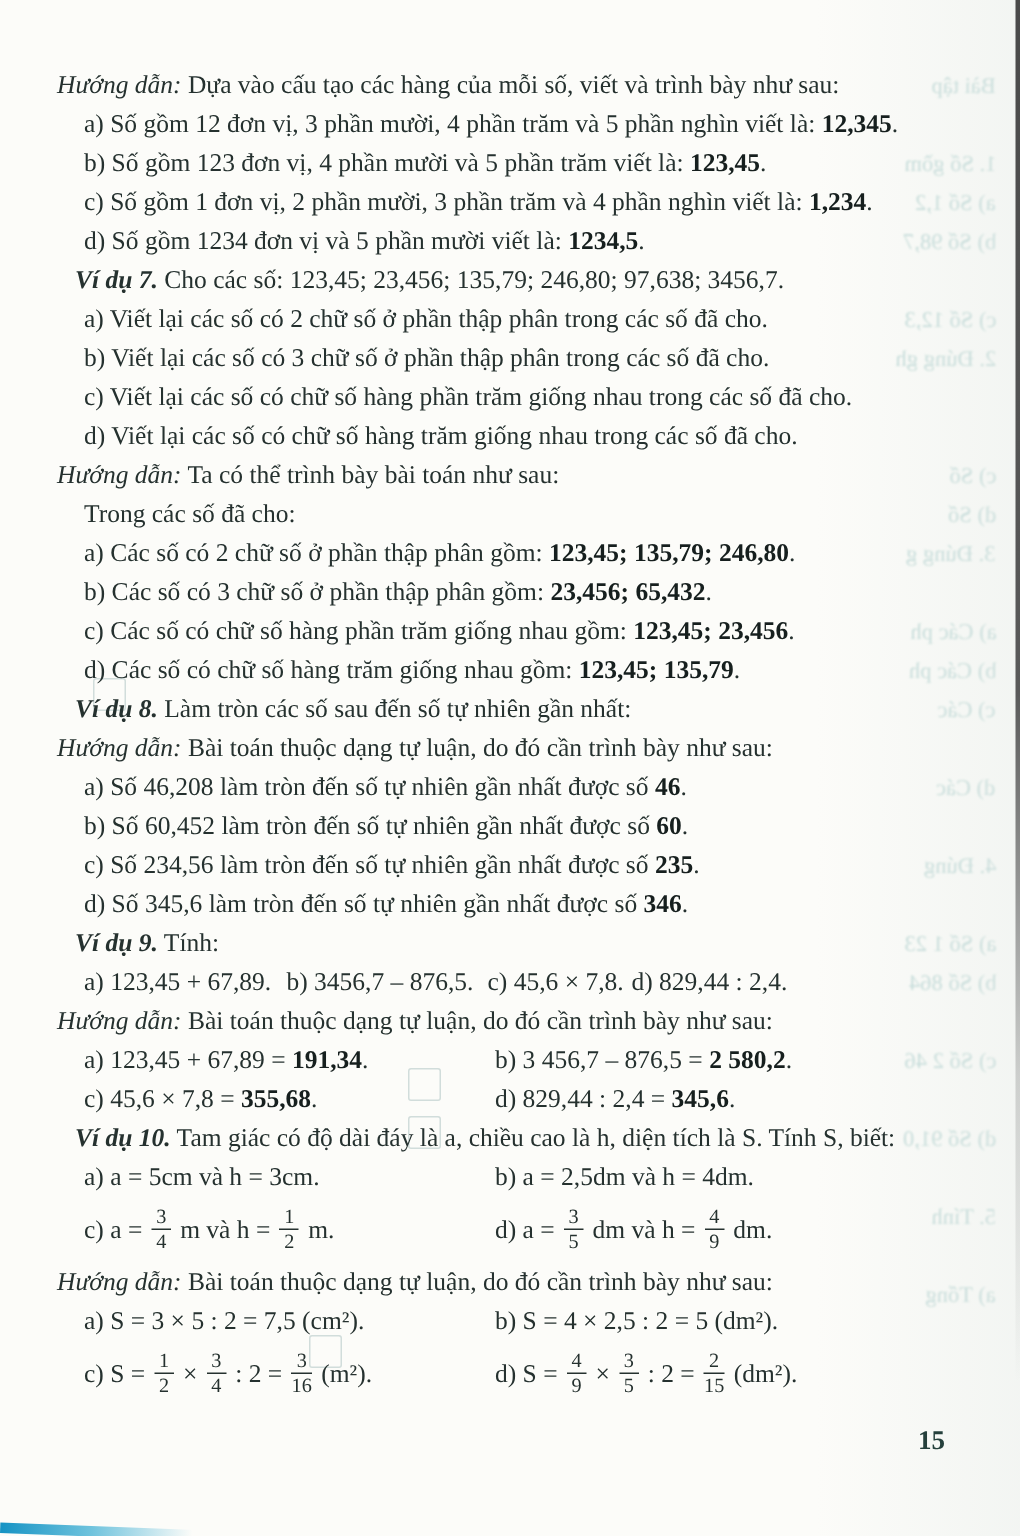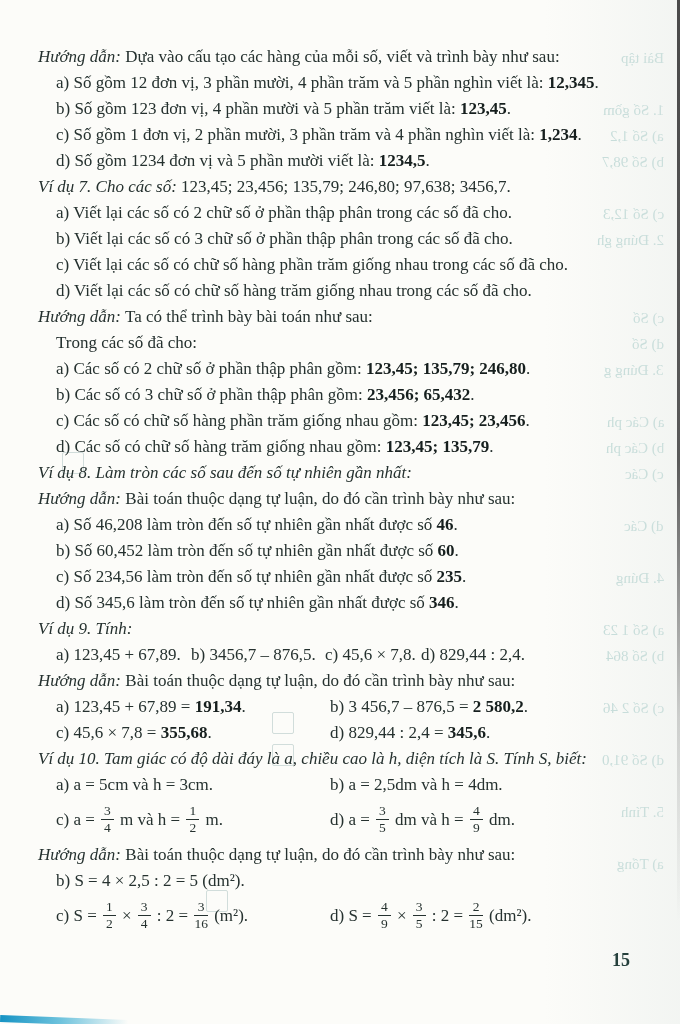--- a/index.html
+++ b/index.html
@@ -2,22 +2,22 @@
 <html><head>
 <meta charset="utf-8">
 <style>
   html,body{margin:0;padding:0;background:#d9d9d9;}
   .page{position:relative;width:680px;height:1024px;background:#fcfcf9;overflow:hidden;
         font-family:"Liberation Serif","DejaVu Serif",serif;font-size:17px;color:#25312f;}
   .content{position:absolute;left:38px;top:44px;width:578px;}
   p.line{margin:0;line-height:26px;min-height:26px;}
   .ind{padding-left:18px;}
   .hd-label{font-style:italic;}
-  .vd-label{font-weight:normal;font-style:italic;}
-  .it{font-style:italic;}
+  .vd-label{font-weight:bold;font-style:italic;margin-left:12px;}
+  .it{}
   .bold{font-weight:bold;color:#161f1e;}
   .row{display:flex;}
   .vd8row .o1{width:104px;}
   .vd8row .o2{width:126px;}
   .vd8row .o3{width:127px;}
   .vd9row .o1{width:135px;}
   .vd9row .o2{width:134px;}
   .vd9row .o3{width:96px;}
   .two .c1{width:274px;}
   .fracrow{height:44px;align-items:flex-end;}
@@ -124,20 +124,21 @@
       <p class="line c1">a) a = 5cm và h = 3cm.</p>
       <p class="line">b) a = 2,5dm và h = 4dm.</p>
     </div>
     <div class="row two ind fracrow">
       <p class="line c1"><span>c) a = </span><span class="frac"><span class="fn">3</span><span class="fd">4</span></span><span> m và h = </span><span class="frac"><span class="fn">1</span><span class="fd">2</span></span><span> m.</span></p>
       <p class="line"><span>d) a = </span><span class="frac"><span class="fn">3</span><span class="fd">5</span></span><span> dm và h = </span><span class="frac"><span class="fn">4</span><span class="fd">9</span></span><span> dm.</span></p>
     </div>
 
     <p class="line"><span class="hd-label">Hướng dẫn:</span><span> Bài toán thuộc dạng tự luận, do đó cần trình bày như sau:</span></p>
     <div class="row two ind">
+      <p class="line c1">a) S = 3 × 5 : 2 = 7,5 (cm²).</p>
       <p class="line">b) S = 4 × 2,5 : 2 = 5 (dm²).</p>
     </div>
     <div class="row two ind fracrow">
       <p class="line c1"><span>c) S = </span><span class="frac"><span class="fn">1</span><span class="fd">2</span></span><span> × </span><span class="frac"><span class="fn">3</span><span class="fd">4</span></span><span> : 2 = </span><span class="frac"><span class="fn">3</span><span class="fd">16</span></span><span> (m²).</span></p>
       <p class="line"><span>d) S = </span><span class="frac"><span class="fn">4</span><span class="fd">9</span></span><span> × </span><span class="frac"><span class="fn">3</span><span class="fd">5</span></span><span> : 2 = </span><span class="frac"><span class="fn">2</span><span class="fd">15</span></span><span> (dm²).</span></p>
     </div>
 
   </div>
 
   <div class="page-num">15</div>

